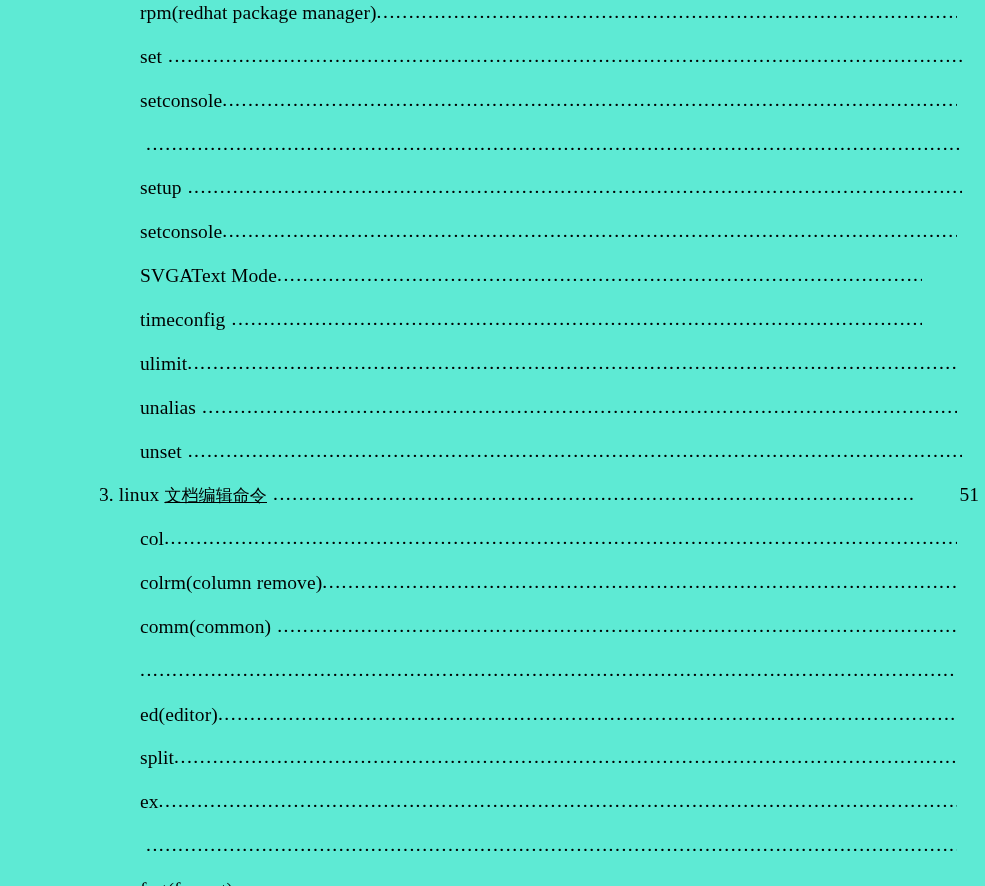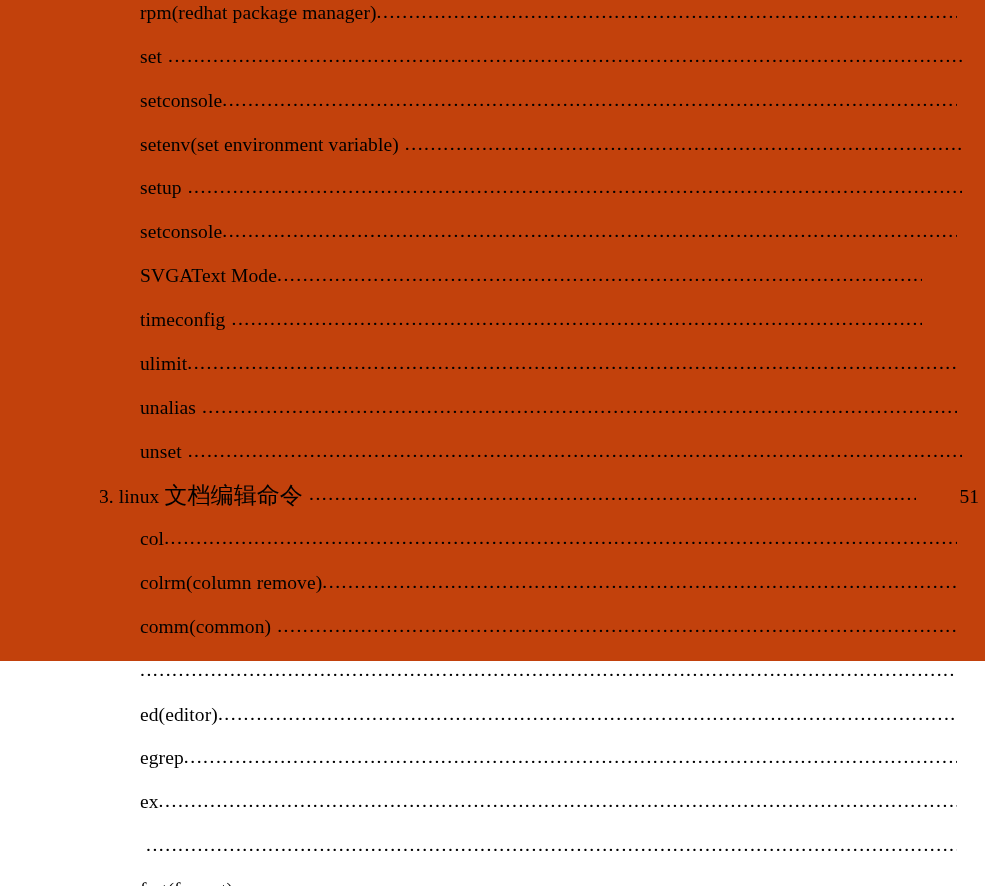--- a/index.html
+++ b/index.html
@@ -12,22 +12,22 @@
     height: 886px;
     overflow: hidden;
     font-family: "Liberation Serif", "DejaVu Serif", serif;
     color: #000000;
     -webkit-font-smoothing: antialiased;
   }
 
   .page {
     position: relative;
     width: 985px;
-    height: 661px;
-    background: #c2410c;
+    height: 886px;
+    background: #5eead4;
   }
 
   .toc {
     position: absolute;
     left: 0;
     top: 0;
     width: 985px;
   }
 
   
@@ -93,21 +93,22 @@
     flex: 0 0 auto;
     width: 58px;
     text-align: right;
     padding-right: 105px;
     box-sizing: content-box;
     font-size: 19.5px;
   }
 
   .cjk {
     font-family: "DejaVu Sans", "Liberation Sans", sans-serif;
-    font-size: 23px;
+    font-size: 17px;
+    text-decoration: underline;
   }
 </style>
 </head>
 <body>
 
 <div class="page">
   <div class="toc" id="toc-root">
       <div class="toc-row level-2" style="top: 0px;">
         <span class="entry-title">rpm(redhat package manager)</span>
         <span class="gap-pre"></span>
@@ -123,21 +124,20 @@
         <span class="page-num">45</span>
       </div>
       <div class="toc-row level-2" style="top: 87.7px;">
         <span class="entry-title">setconsole</span>
         <span class="gap-pre"></span>
         <span class="leader"></span>
         <span class="gap-post w1"></span>
         <span class="page-num">46</span>
       </div>
       <div class="toc-row level-2" style="top: 131.55px;">
-        <span class="entry-title">setenv(set environment variable)</span>
         <span class="gap-pre sp"></span>
         <span class="leader"></span>
         <span class="gap-post w2"></span>
         <span class="page-num">47</span>
       </div>
       <div class="toc-row level-2" style="top: 175.4px;">
         <span class="entry-title">setup</span>
         <span class="gap-pre sp"></span>
         <span class="leader"></span>
         <span class="gap-post w2"></span>
@@ -220,21 +220,21 @@
         <span class="page-num">52</span>
       </div>
       <div class="toc-row level-2" style="top: 701.6px;">
         <span class="entry-title">ed(editor)</span>
         <span class="gap-pre"></span>
         <span class="leader"></span>
         <span class="gap-post w1"></span>
         <span class="page-num">52</span>
       </div>
       <div class="toc-row level-2" style="top: 745.45px;">
-        <span class="entry-title">egrep</span>
+        <span class="entry-title">split</span>
         <span class="gap-pre"></span>
         <span class="leader"></span>
         <span class="gap-post w1"></span>
         <span class="page-num">53</span>
       </div>
       <div class="toc-row level-2" style="top: 789.3px;">
         <span class="entry-title">ex</span>
         <span class="gap-pre"></span>
         <span class="leader"></span>
         <span class="gap-post w1"></span>

